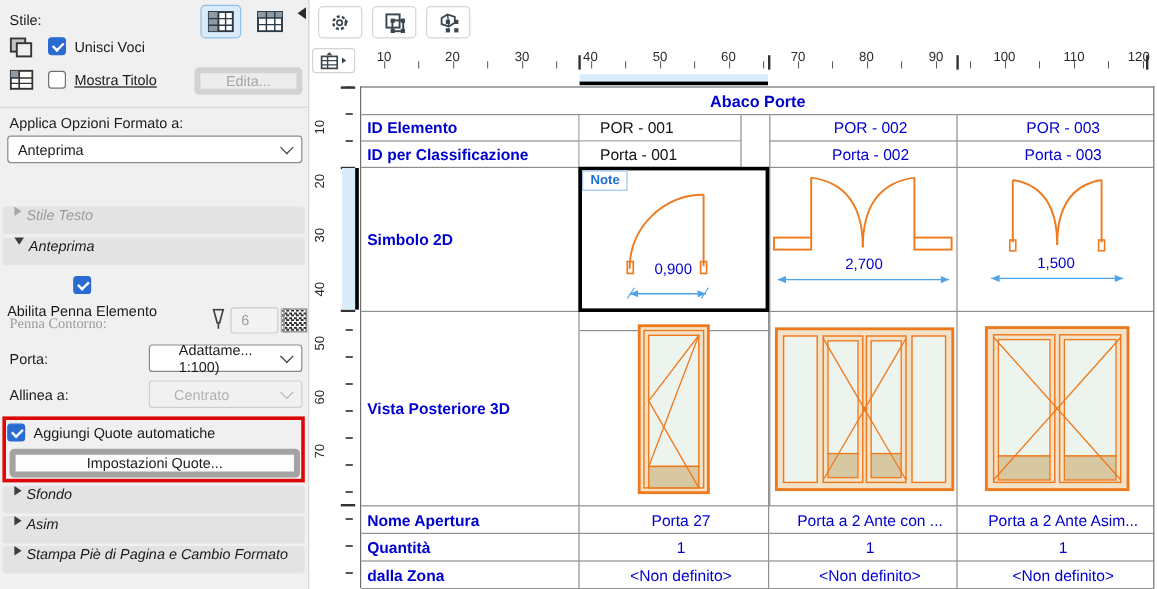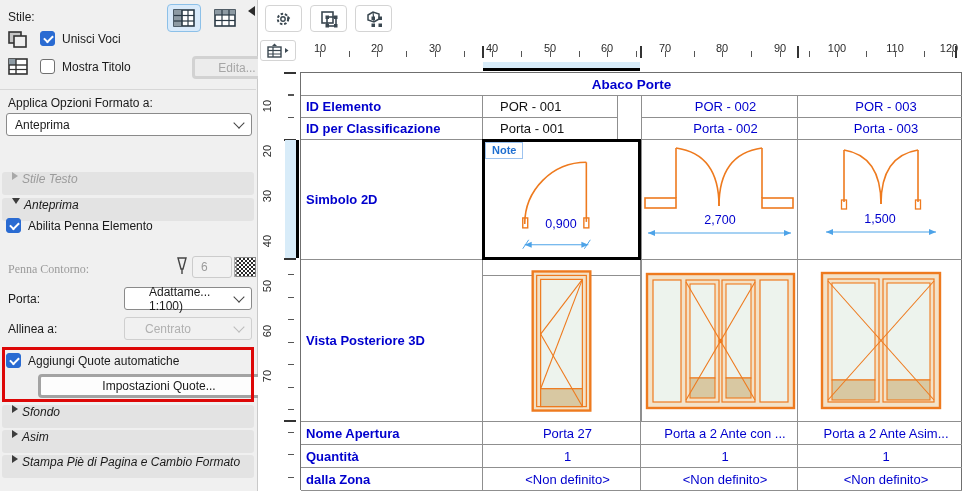--- a/index.html
+++ b/index.html
@@ -18,22 +18,22 @@
                border-radius:4px; display:flex; align-items:center; justify-content:center; }
   .style-btn.selected { background:#d9eafa; border-color:#8cc0e8; }
 
   .cb { width:15px; height:15px; border:1px solid #707070; border-radius:3px;
         background:#fff; position:relative; flex:none; }
   .cb.checked { background:#2a6bd2; border-color:#2a6bd2; }
   .cb.checked::after { content:""; position:absolute; left:3px; top:3px; width:7px; height:4px;
         border-left:2px solid #fff; border-bottom:2px solid #fff; transform:rotate(-45deg); }
   .cb-row { position:absolute; display:flex; align-items:center; gap:7px; }
 
-  .btn { border:3px solid #a3a3a3; border-radius:4px; background:#fdfdfd;
-         display:flex; align-items:center; justify-content:center; font-size:12px;margin-left:30px; }
+  .btn { border:5px solid #a3a3a3; border-radius:4px; background:#fdfdfd;
+         display:flex; align-items:center; justify-content:center; font-size:12px; }
   .btn.disabled { background:#ececec; border-color:#d2d2d2; color:#a6a6a6; }
 
   .dropdown { position:absolute; height:23px; background:#fff; border:1px solid #8a8a8a;
               border-radius:3px; display:flex; align-items:center; padding:0 8px;
               justify-content:space-between; font-size:12px; }
   .dropdown.disabled { background:#f1f1f1; border-color:#cfcfcf; color:#b0b0b0;padding-left:20px; }
   .chev { width:8px; height:8px; border-right:1.6px solid #444; border-bottom:1.6px solid #444;
           transform:rotate(45deg); margin-top:-4px; flex:none; }
   .dropdown.disabled .chev { border-color:#bbb; }
 
@@ -144,21 +144,21 @@
       <span class="sb-label">Unisci Voci</span>
     </div>
 
     <svg class="sb-abs" style="left:8px; top:58px;" width="20" height="17" viewBox="0 0 20 17">
       <rect x="1" y="1" width="18" height="15" fill="#fff" stroke="#333" stroke-width="1.6"></rect>
       <rect x="1" y="1" width="7" height="6" fill="#8d9aa3"></rect>
       <line x1="8" y1="1" x2="8" y2="16" stroke="#333" stroke-width="1.4"></line>
       <line x1="1" y1="7" x2="19" y2="7" stroke="#333" stroke-width="1.4"></line>
       <line x1="1" y1="11.5" x2="19" y2="11.5" stroke="#333" stroke-width="1.2"></line>
     </svg>
-    <div class="cb-row" style="left:40px; top:59px;">
+    <div class="cb-row" style="left:40px; top:59px;text-decoration:underline;">
       <span class="cb"></span>
       <span class="sb-label">Mostra Titolo</span>
     </div>
     <div class="btn disabled sb-abs" style="left:162px; top:56px; width:90px; height:23px;">Edita...</div>
 
     <div class="divider" style="top:89px;"></div>
 
     <div class="sb-abs sb-label" style="left:8px; top:96px;">Applica Opzioni Formato a:</div>
     <div class="dropdown" style="left:6px; top:113px; width:246px;">
       <span>Anteprima</span>
@@ -167,21 +167,21 @@
 
     <div class="section-bar" style="top:172px;">
       <span class="tri-right dim"></span>
       <span class="sb-label disabled">Stile Testo</span>
     </div>
     <div class="section-bar" style="top:198px;">
       <span class="tri-down"></span>
       <span class="sb-label">Anteprima</span>
     </div>
 
-    <div class="cb-row" style="left:6px; top:218px;">
+    <div class="cb-row" style="left:6px; top:230px;flex-direction:column;">
       <span class="cb checked"></span>
       <span class="sb-label">Abilita Penna Elemento</span>
     </div>
 
     <div class="sb-abs sb-label disabled" style="left:8px; top:262px;font-family:Liberation Serif, serif;">Penna Contorno:</div>
     <svg class="sb-abs" style="left:176px; top:257px;" width="12" height="18" viewBox="0 0 12 18">
       <path d="M2 1 L10 1 L7 12 L5 12 Z" fill="none" stroke="#444" stroke-width="1.4"></path>
       <line x1="6" y1="12" x2="6" y2="17" stroke="#444" stroke-width="1.4"></line>
     </svg>
     <div class="num-field" style="left:192px; top:256px; width:40px;">6</div>

